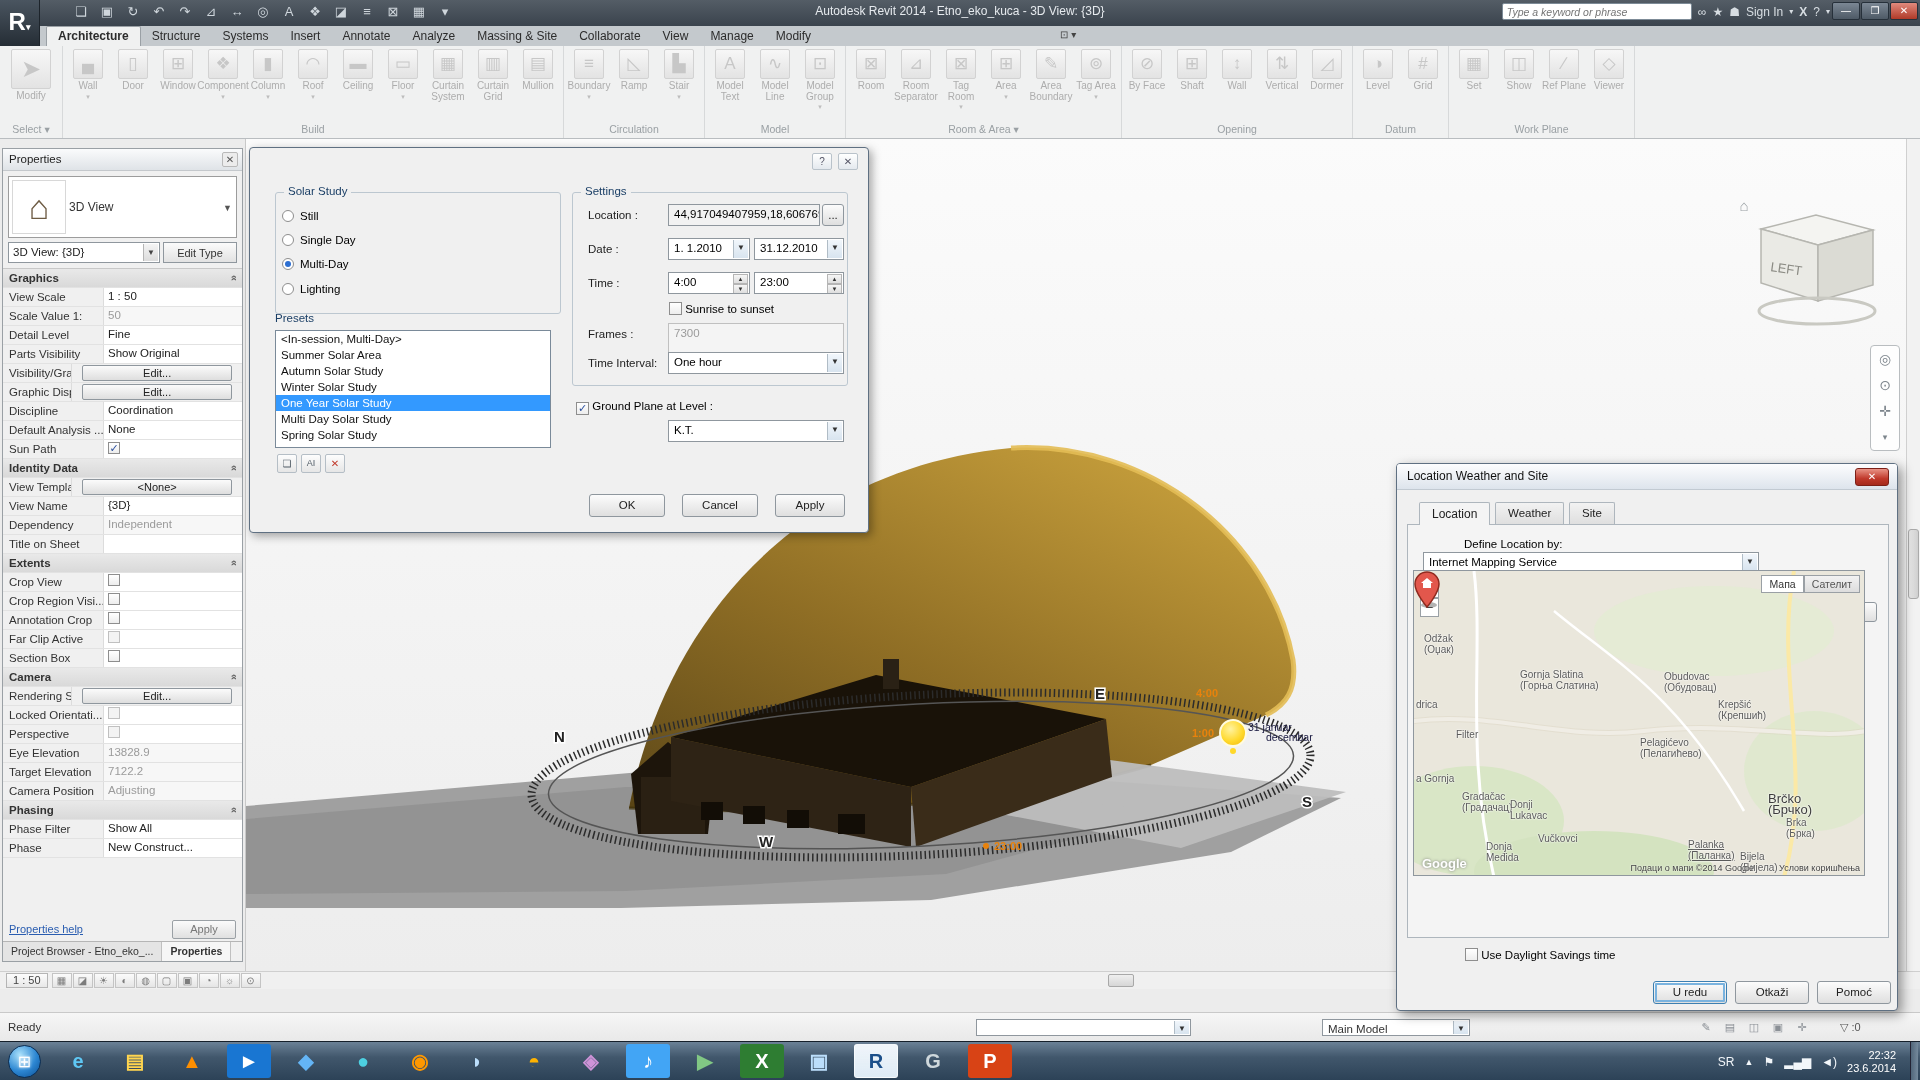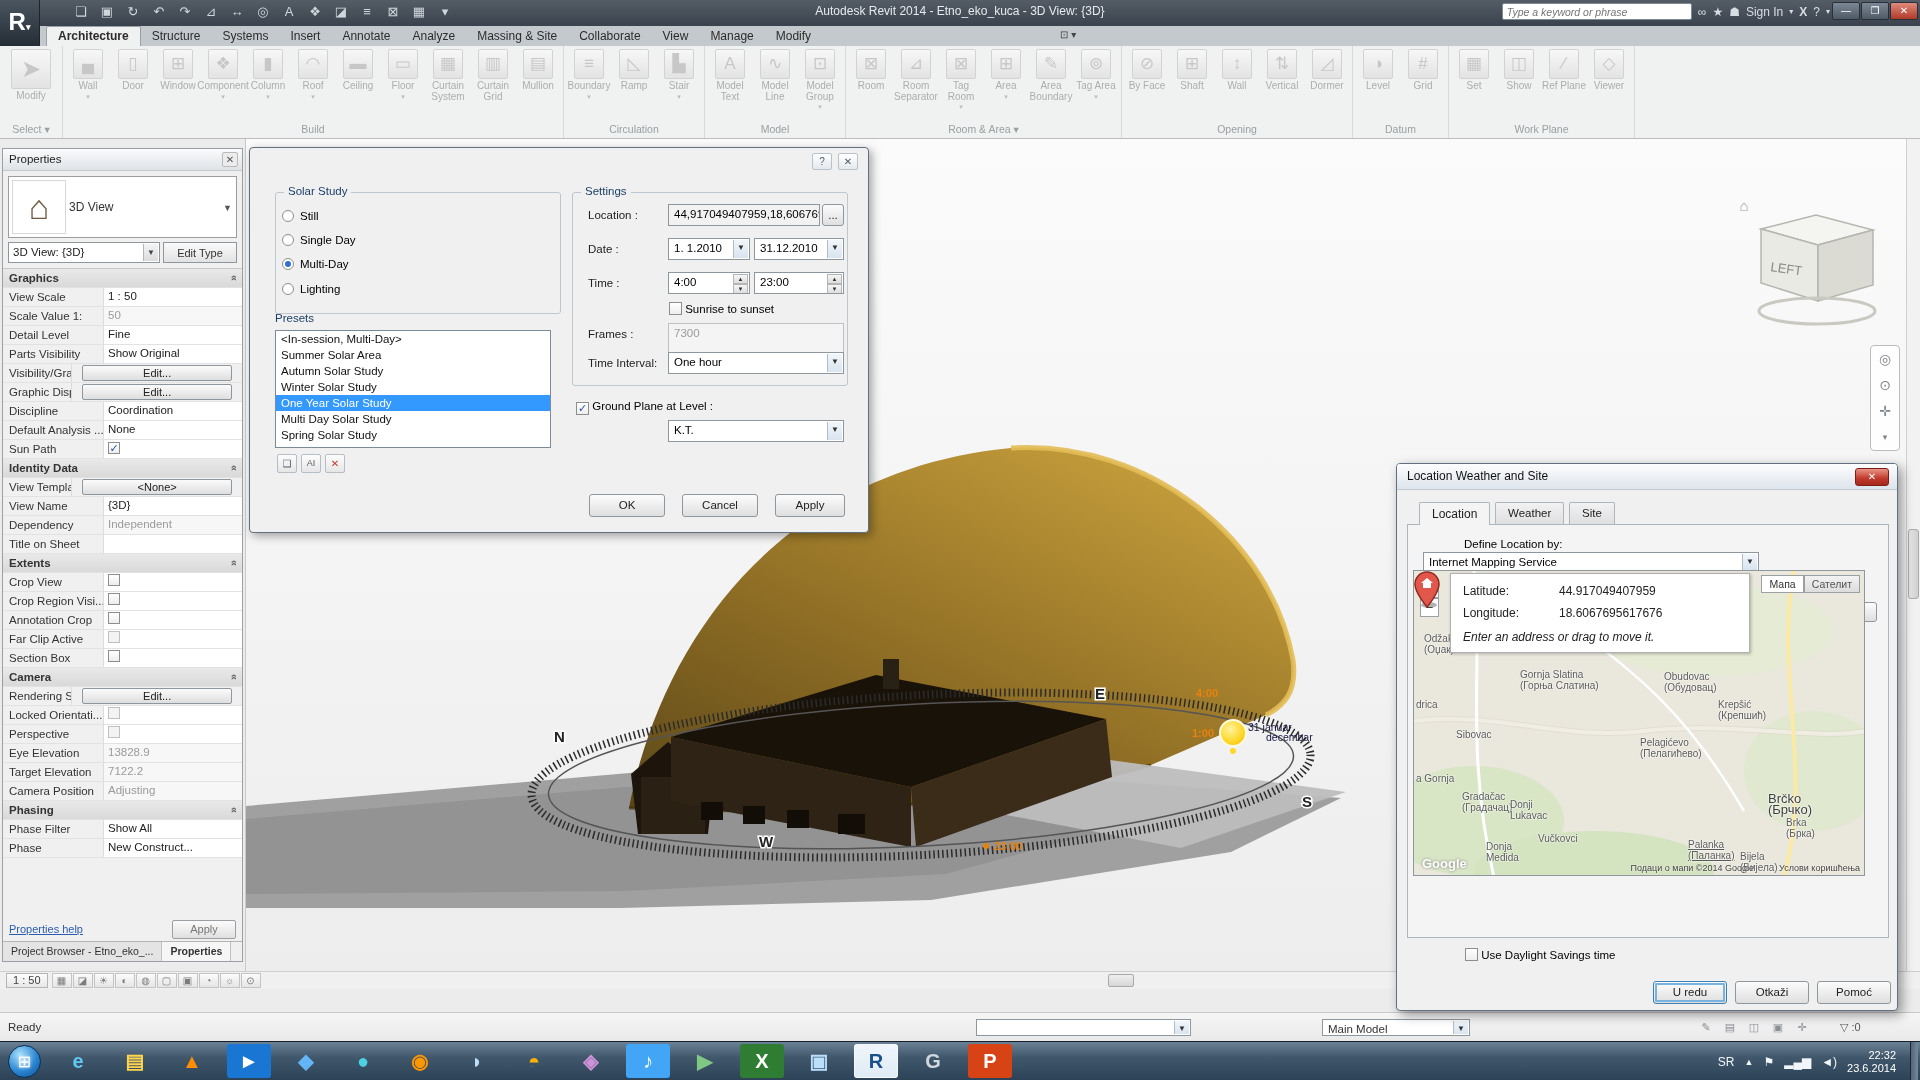--- a/index.html
+++ b/index.html
@@ -891,44 +891,37 @@
         <div class="zbtn">+</div>
         <div class="zbtn">−</div>
       </div>
       <div>
 
       <div class="mlab" style="left: 10px; top: 62px;"><span>Odžak</span><span class="alt">(Оџак)</span></div>
           <div class="mlab" style="left: 2px; top: 128px;"><span>drica</span><span class="alt"></span></div>
           <div class="mlab" style="left: 106px; top: 98px;"><span>Gornja Slatina</span><span class="alt">(Горња Слатина)</span></div>
           <div class="mlab" style="left: 250px; top: 100px;"><span>Obudovac</span><span class="alt">(Обудовац)</span></div>
           <div class="mlab" style="left: 304px; top: 128px;"><span>Krepšić</span><span class="alt">(Крепшић)</span></div>
-          <div class="mlab" style="left: 42px; top: 158px;"><span>Sibovac</span><span class="alt"></span></div>
+          <div class="mlab" style="left: 42px; top: 158px;"><span>Filter</span><span class="alt"></span></div>
           <div class="mlab" style="left: 226px; top: 166px;"><span>Pelagićevo</span><span class="alt">(Пелагићево)</span></div>
           <div class="mlab" style="left: 2px; top: 202px;"><span>a Gornja</span><span class="alt"></span></div>
           <div class="mlab" style="left: 48px; top: 220px;"><span>Gradačac</span><span class="alt">(Градачац)</span></div>
           <div class="mlab" style="left: 96px; top: 228px;"><span>Donji</span><span class="alt">Lukavac</span></div>
           <div class="mlab big" style="left: 354px; top: 222px;"><span>Brčko</span><span class="alt">(Брчко)</span></div>
           <div class="mlab" style="left: 372px; top: 246px;"><span>Brka</span><span class="alt">(Брка)</span></div>
           <div class="mlab" style="left: 124px; top: 262px;"><span>Vučkovci</span><span class="alt"></span></div>
           <div class="mlab" style="left: 72px; top: 270px;"><span>Donja</span><span class="alt">Međida</span></div>
           <div class="mlab" style="left: 274px; top: 268px; text-decoration: underline;"><span>Palanka</span><span class="alt">(Паланка)</span></div>
           <div class="mlab" style="left: 326px; top: 280px;"><span>Bijela</span><span class="alt">(Бијела)</span></div>
         </div>
       <svg id="marker" viewBox="0 0 26 38">
         <ellipse cx="15" cy="34" rx="8" ry="3" fill="rgba(0,0,0,.3)"></ellipse>
         <path d="M13 1 C6.4 1 1 6.4 1 13 c0 9 12 23 12 23 s12 -14 12 -23 C25 6.4 19.6 1 13 1z" fill="#e2574c" stroke="#8f2a1f" stroke-width="1.5"></path>
         <path d="M13 7 l-6 5 h2 v5 h8 v-5 h2 z" fill="#fff"></path>
       </svg>
-      <div id="mapinfo">
-        <span class="lr" style="top:10px;">Latitude:</span>
-        <span class="lv" style="top:10px;">44.917049407959</span>
-        <span class="lr" style="top:32px;">Longitude:</span>
-        <span class="lv" style="top:32px;">18.6067695617676</span>
-        <div id="maphint">Enter an address or drag to move it.</div>
-      </div>
       <div id="mapbtns">
         <div class="mapbtn">Мапа</div>
         <div class="mapbtn off">Сателит</div>
       </div>
       <div id="google-wm">Google</div>
       <div id="map-attr">Подаци о мапи ©2014 Google</div>
       <div id="map-terms">Услови коришћења</div>
     </div>
 
     <div class="abs" style="left:24px;top:484px;padding-left:44px;"><span class="cb"></span> <span>Use Daylight Savings time</span></div>

